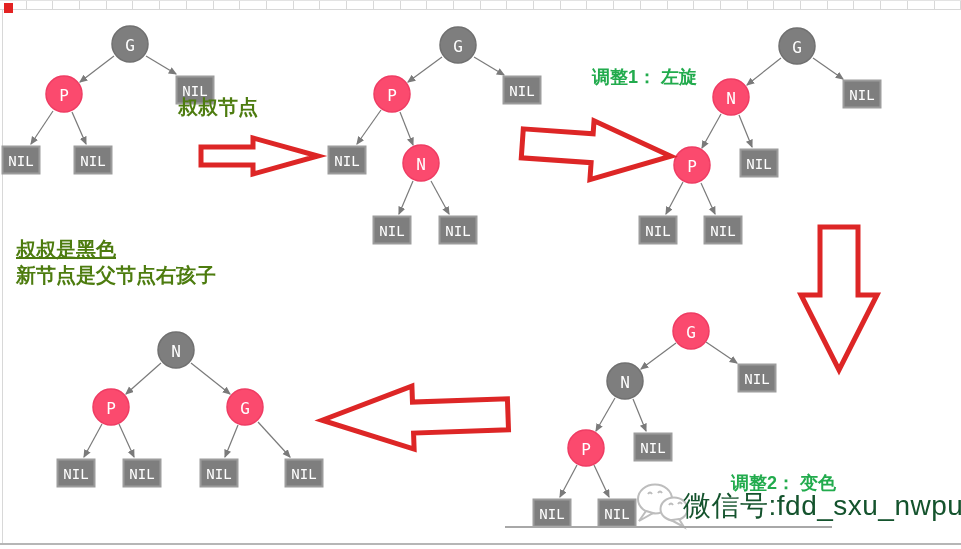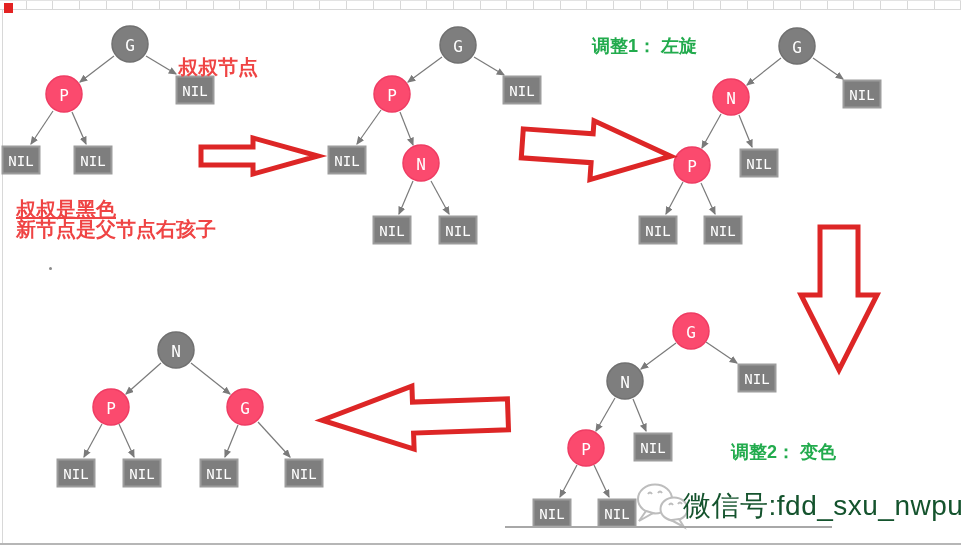--- a/index.html
+++ b/index.html
@@ -17,22 +17,22 @@
   .edge{stroke:#7a7a7a;stroke-width:1.2;fill:none;}
   .cnode{stroke-width:1.5;}
   .cnode.red{fill:#fb4a6e;stroke:#ef3c63;}
   .cnode.black{fill:#7e7e7e;stroke:#707070;}
   .nil{fill:#7e7e7e;stroke:#9c9c9c;stroke-width:2;}
   .nlabel{fill:#ffffff;font-family:"DejaVu Sans Mono","Liberation Mono",monospace;
           font-size:16px;text-anchor:middle;dominant-baseline:central;}
   .nillabel{fill:#ffffff;font-family:"DejaVu Sans Mono","Liberation Mono",monospace;
           font-size:14px;text-anchor:middle;dominant-baseline:central;}
   .big-arrow{fill:none;stroke:#dd2626;stroke-width:5;stroke-linejoin:miter;}
-  .note-red{position:absolute;color:#ef4444;font-weight:bold;font-size:20px;white-space:nowrap;}
-  .note-green{position:absolute;color:#22ab4d;font-weight:bold;font-size:18px;white-space:nowrap;}
+  .note-red{position:absolute;color:#4d7c0f;font-weight:bold;font-size:20px;white-space:nowrap;margin-top:40px;}
+  .note-green{position:absolute;color:#22ab4d;font-weight:bold;font-size:18px;white-space:nowrap;margin-top:31px;}
   #watermark-text{position:absolute;left:683px;top:487px;font-size:28px;color:#14532d;
           letter-spacing:0.5px;white-space:nowrap;}
   #watermark-underline{position:absolute;left:505px;top:526px;width:327px;height:2px;background:#a8a8a8;}
   .wicon{stroke:#bdbdbd;stroke-width:2;fill:#ffffff;}
 </style>
 </head>
 <body>
 
 <div id="stage">
 
@@ -236,20 +236,20 @@
       <path d="M658,493 q2,-3 4,0" fill="none" stroke="#bdbdbd" stroke-width="2"></path>
       <ellipse class="wicon" cx="674" cy="509" rx="13.5" ry="11.5"></ellipse>
       <path class="wicon" d="M679,519 L684,527 L671,520 Z"></path>
       <path d="M669,505 q2,-3 4,0" fill="none" stroke="#bdbdbd" stroke-width="2"></path>
       <path d="M678,504 q2,-3 4,0" fill="none" stroke="#bdbdbd" stroke-width="2"></path>
     </g>
   </svg>
 
   <div class="note-red" style="left:178px;top:54px;">叔叔节点</div>
   <div class="note-red" style="left:16px;top:196px;text-decoration:underline;">叔叔是黑色</div>
-  <div class="note-red" style="left:16px;top:216px;text-align:right;">新节点是父节点右孩子</div>
+  <div class="note-red" style="left:16px;top:222px;text-align:right;">新节点是父节点右孩子</div>
   <div class="note-green" style="left:592px;top:34px;">调整1： 左旋</div>
   <div class="note-green" style="left:731px;top:440px;text-align:center;">调整2： 变色</div>
 
   <div id="watermark-text">微信号:fdd_sxu_nwpu</div>
   <div id="watermark-underline"></div>
 
 </div>
 
 </body></html>

